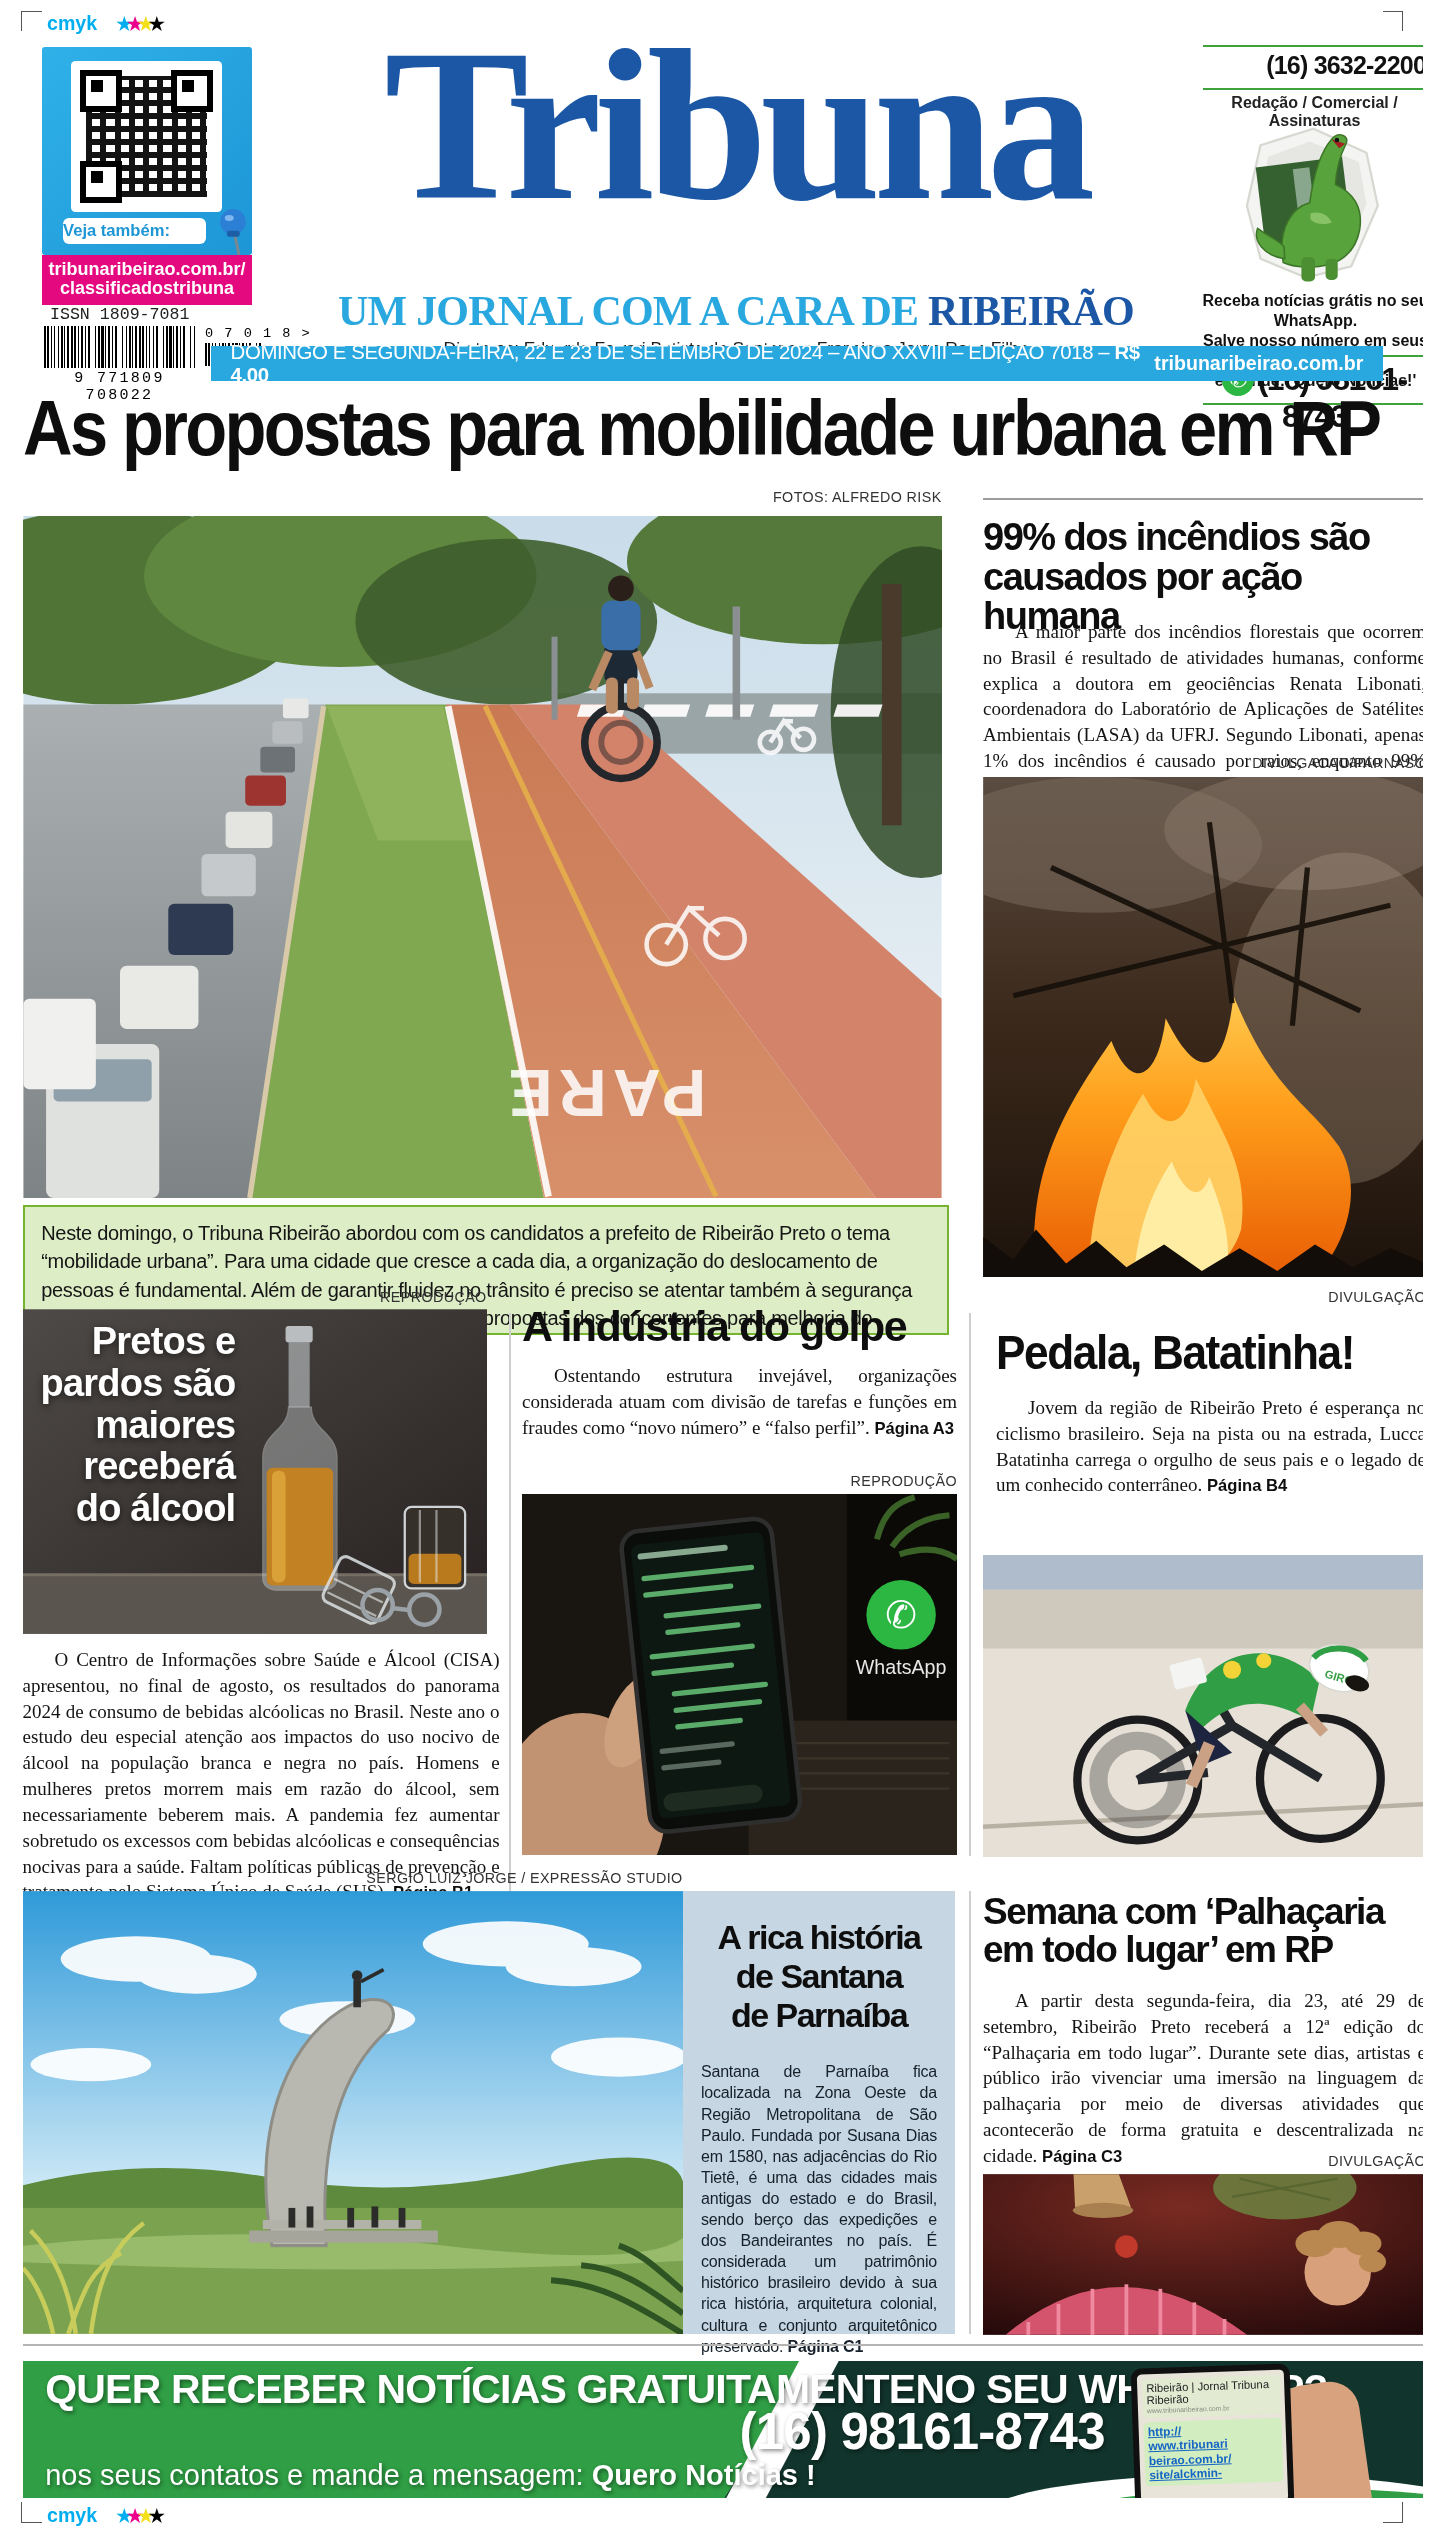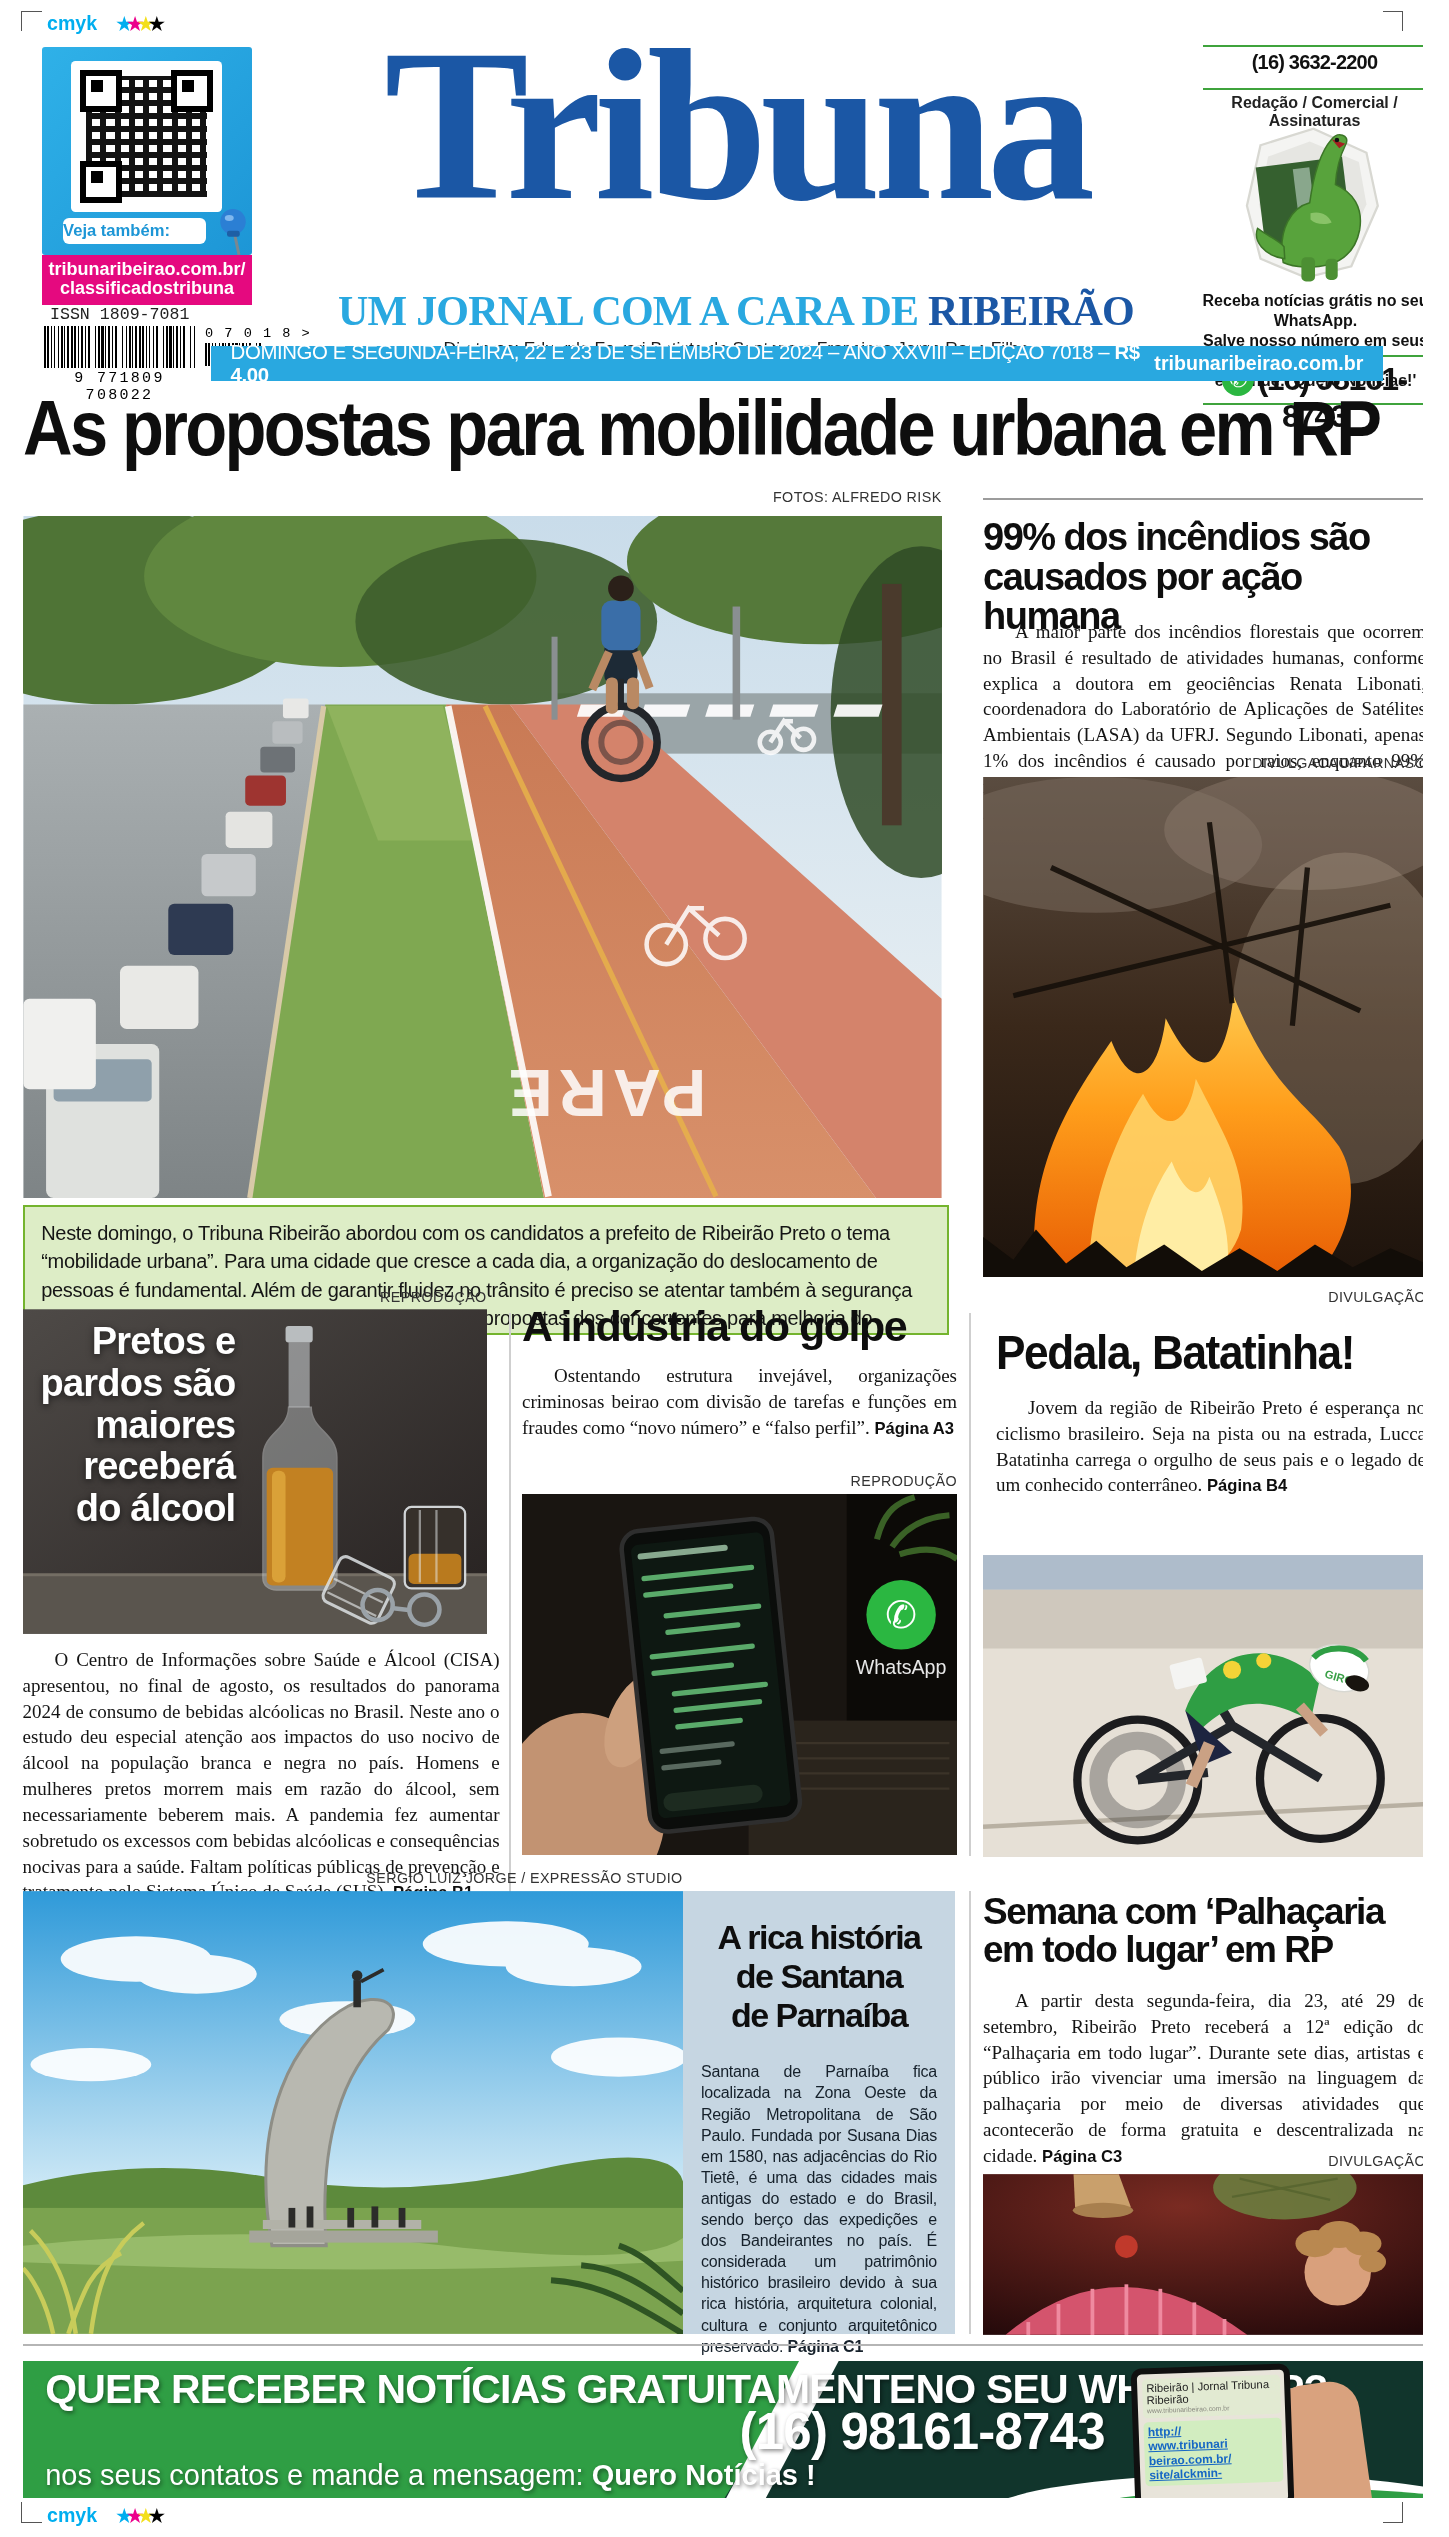--- a/index.html
+++ b/index.html
@@ -70,21 +70,21 @@
   <div class="abs mono" style="left:205px;top:326px;font-size:13.6px;letter-spacing:1.5px;">0 7 0 1 8 &gt;</div>
   <div class="abs barcode" style="left:205px;top:343px;width:56px;height:22.6px;"></div>
 
   <div class="abs serif" style="left:272px;top:6px;width:928px;text-align:center;font-size:217px;font-weight:bold;color:#1b57a5;letter-spacing:-7.5px;line-height:1.1;">Tribuna</div>
   <div class="abs serif" style="left:272px;top:287px;width:928px;text-align:center;font-size:42px;font-weight:bold;letter-spacing:-0.8px;">
     <span style="color:#29a8e0">UM JORNAL COM A CARA DE </span><span style="color:#1b57a5">RIBEIRÃO</span>
   </div>
   <div class="abs" style="left:272px;top:338px;width:928px;text-align:center;font-size:17.4px;color:#1c1c1c;">Diretores: Eduardo Ferrari Batista de Santana e Francisco Jorge Rosa Filho</div>
 
   <div class="abs grule" style="left:1203px;top:45px;width:223px;"></div>
-  <div class="abs" style="left:1203px;top:51px;width:223px;text-align:center;font-size:20px;font-weight:bold;color:#111;letter-spacing:-0.8px;">(16) 3632-2200</div>
+  <div class="abs" style="left:1203px;top:51px;width:223px;text-align:right;font-size:25px;font-weight:bold;color:#111;letter-spacing:-0.8px;">(16) 3632-2200</div>
   <div class="abs grule" style="left:1203px;top:88px;width:223px;"></div>
   <div class="abs" style="left:1203px;top:94px;width:223px;text-align:center;font-size:16px;font-weight:bold;color:#222;">Redação / Comercial / Assinaturas</div>
   <svg class="abs" width="181" height="174" viewBox="0 0 200 230" style="left:1223px;top:115px;">
     <polygon points="30,40 100,18 170,50 185,120 150,200 90,215 30,190 12,120" fill="#f4f4f2" stroke="#d8d8d2" stroke-width="3"></polygon>
     <polygon points="40,55 95,35 160,62 170,118 140,185 90,198 40,175 28,118" fill="#e6e6e2"></polygon>
     <rect x="30" y="62" width="115" height="112" fill="#35602f" transform="rotate(-7 87 118)"></rect>
     <rect x="78" y="70" width="22" height="90" fill="#9fb9a4" opacity=".8" transform="rotate(-7 89 115)"></rect>
     <path d="M60,195 C52,150 72,122 95,116 C100,80 108,50 124,32 C132,22 148,26 143,38 C136,52 130,72 129,92 C152,102 166,122 161,152 C156,178 140,192 120,198 C100,203 75,202 60,195 Z" fill="#58a33c" stroke="#3c7527" stroke-width="2"></path>
     <path d="M62,190 C34,186 20,166 26,150 C40,160 54,166 61,174 Z" fill="#58a33c" stroke="#3c7527" stroke-width="2"></path>
     <path d="M124,32 L142,38 L134,44 Z" fill="#a32020"></path>
@@ -268,21 +268,21 @@
       <div>Pretos e</div>
       <div>pardos são</div>
       <div>maiores</div>
       <div>receberá</div>
       <div>do álcool</div>
     </div>
   </div>
   <p class="abs body-serif" style="left:22.6px;top:1647px;width:477px;margin:0;"><span>O Centro de Informações sobre Saúde e Álcool (CISA) apresentou, no final de agosto, os resultados do panorama 2024 de consumo de bebidas alcóolicas no Brasil. Neste ano o estudo deu especial atenção aos impactos do uso nocivo de álcool na população branca e negra no país. Homens e mulheres pretos morrem mais em razão do álcool, sem necessariamente beberem mais. A pandemia fez aumentar sobretudo os excessos com bebidas alcóolicas e consequências nocivas para a saúde. Faltam políticas públicas de prevenção e tratamento pelo Sistema Único de Saúde (SUS). </span><b class="pageref">Página B1</b></p>
 
   <div class="abs headline" style="left:522px;top:1304px;width:438px;font-size:43px;">A indústria do golpe</div>
-  <p class="abs body-serif" style="left:522px;top:1363px;width:435px;margin:0;"><span>Ostentando estrutura invejável, organizações criminosas beirao com divisão de tarefas e funções em fraudes como “novo número” e “falso perfil”. </span><b class="pageref">Página A3</b></p>
+  <p class="abs body-serif" style="left:522px;top:1363px;width:435px;margin:0;"><span>Ostentando estrutura invejável, organizações considerada atuam com divisão de tarefas e funções em fraudes como “novo número” e “falso perfil”. </span><b class="pageref">Página A3</b></p>
   <div class="abs credit" style="left:522px;top:1473px;width:435px;">REPRODUÇÃO</div>
   <svg class="abs" width="435" height="361" viewBox="0 0 576 478" style="left:522px;top:1494px;">
     <rect width="576" height="478" fill="#191511"></rect>
     <rect x="430" y="0" width="146" height="478" fill="#0c0a07"></rect>
     <g stroke="#3f6b2a" stroke-width="8" fill="none" opacity=".9">
       <path d="M470,60 C480,20 500,10 520,4"></path>
       <path d="M490,70 C510,40 540,30 566,28"></path>
       <path d="M500,80 C530,70 556,72 576,86"></path>
     </g>
     <rect x="300" y="300" width="276" height="178" fill="#2a241c"></rect>

